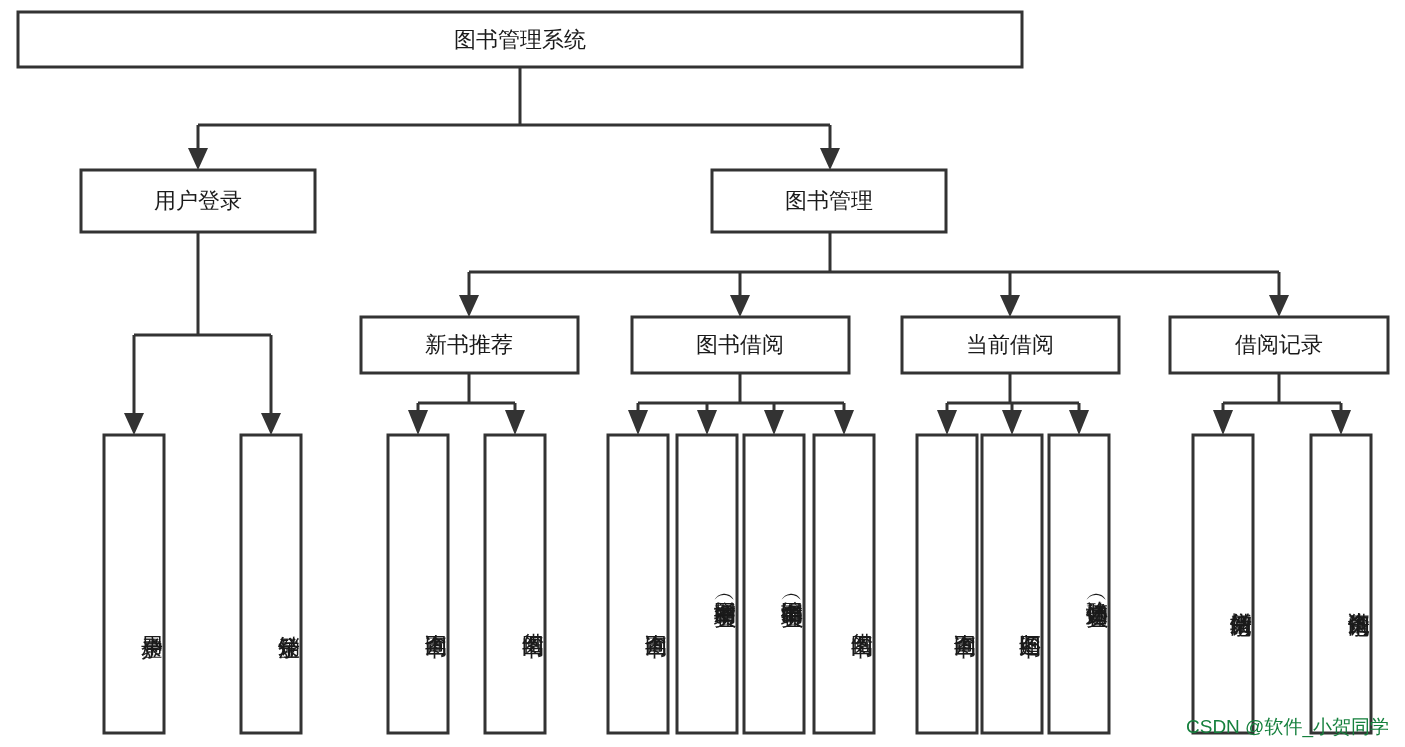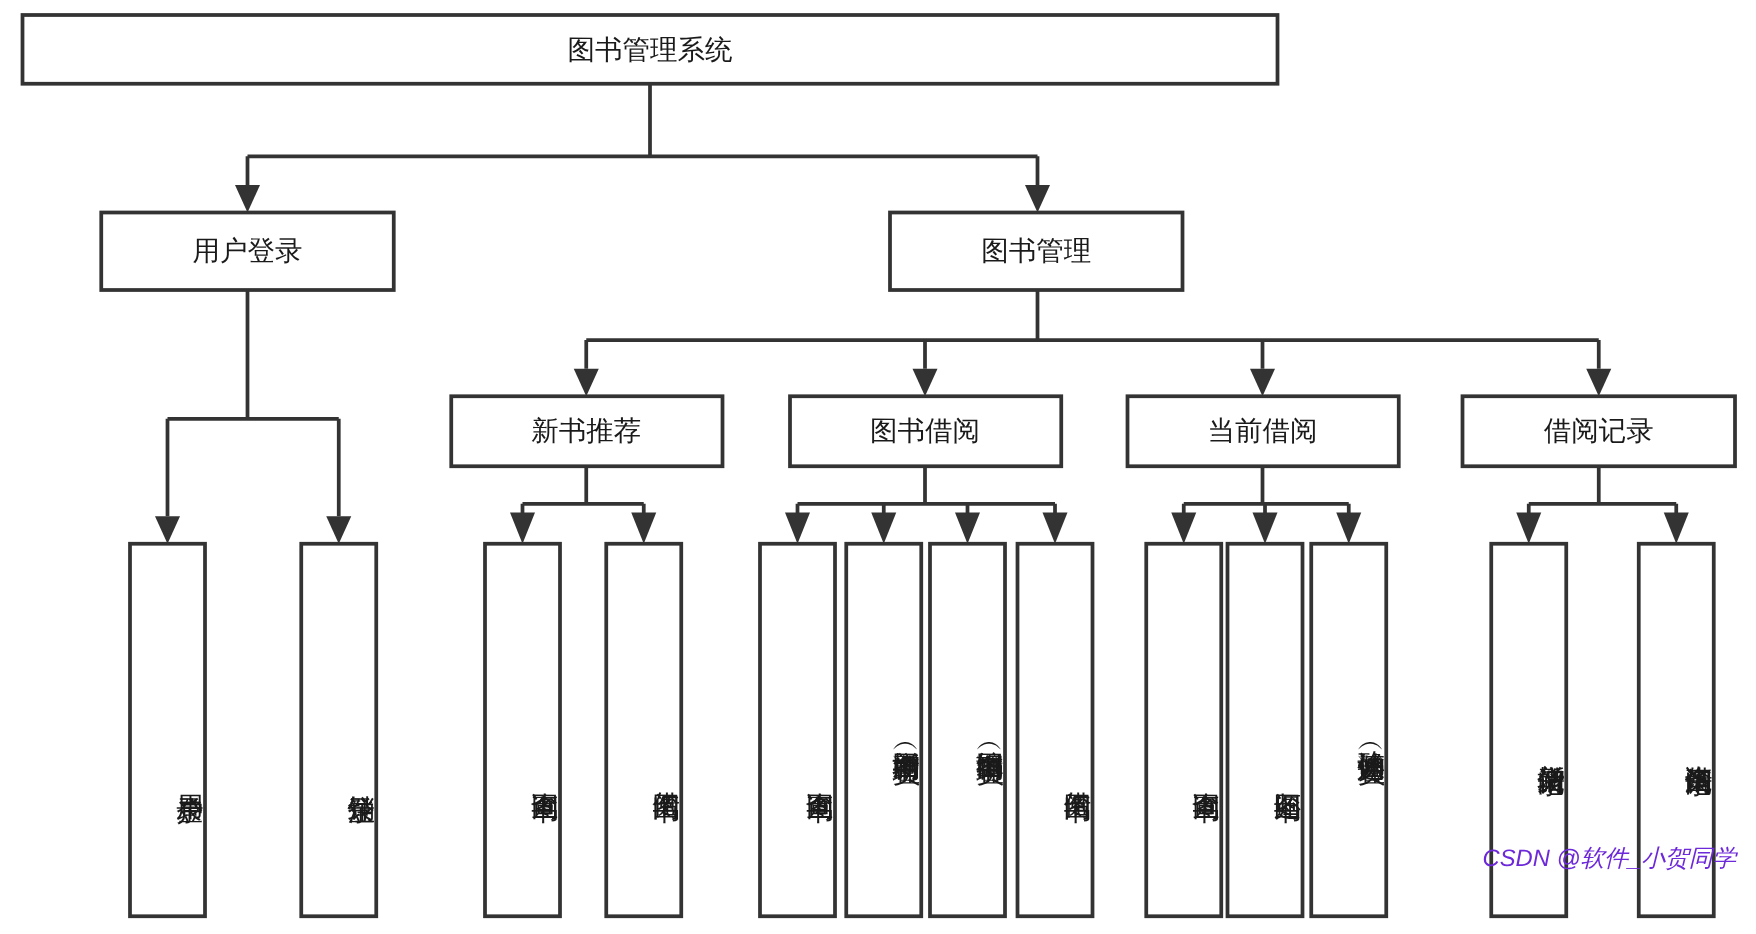--- a/index.html
+++ b/index.html
@@ -61,25 +61,24 @@
     white-space: nowrap;
     pointer-events: none;
     display: flex;
     align-items: flex-start;
     justify-content: center;
   }
   .watermark {
     position: absolute;
     font-family: "Liberation Sans", "DejaVu Sans", sans-serif;
     font-size: 19px;
-    color: #6d28d9;
+    color: #15803d;
     white-space: nowrap;
     left: 1186px;
-    top: 674px;
-    font-style: italic;
+    top: 714px;
   }
 </style>
 </head>
 <body>
 
 <div id="diagram-root">
 
   <svg id="flow-svg" viewBox="0 0 1405 747">
 
     <g>

